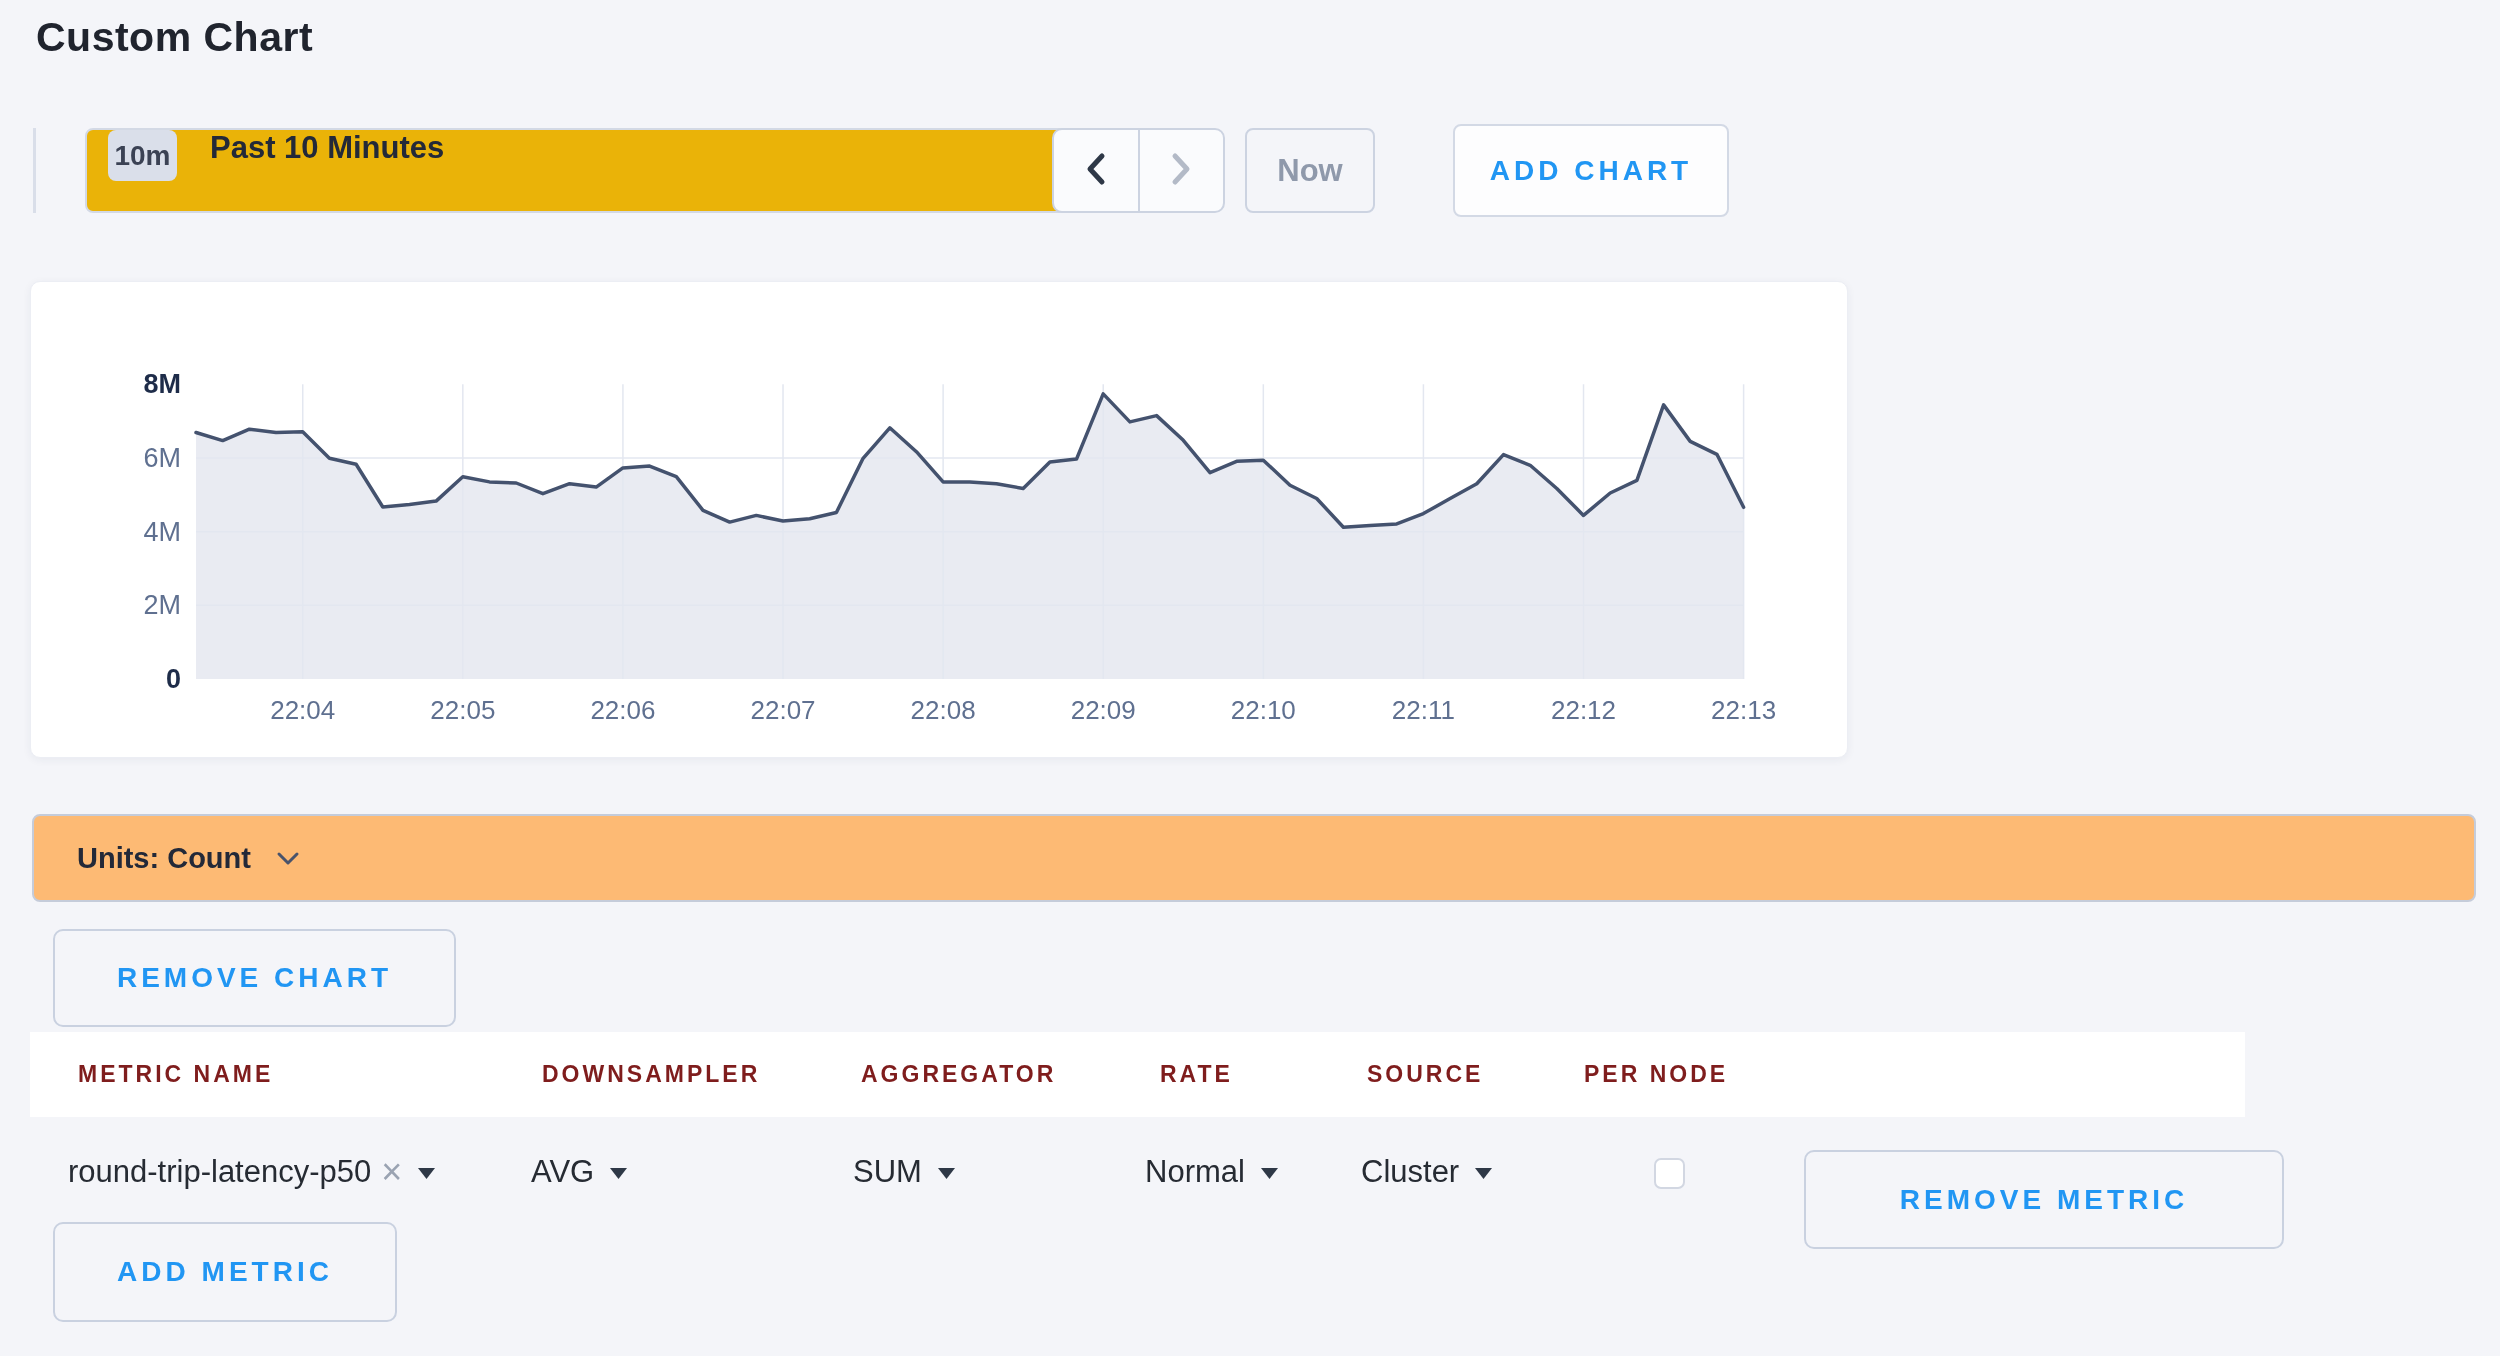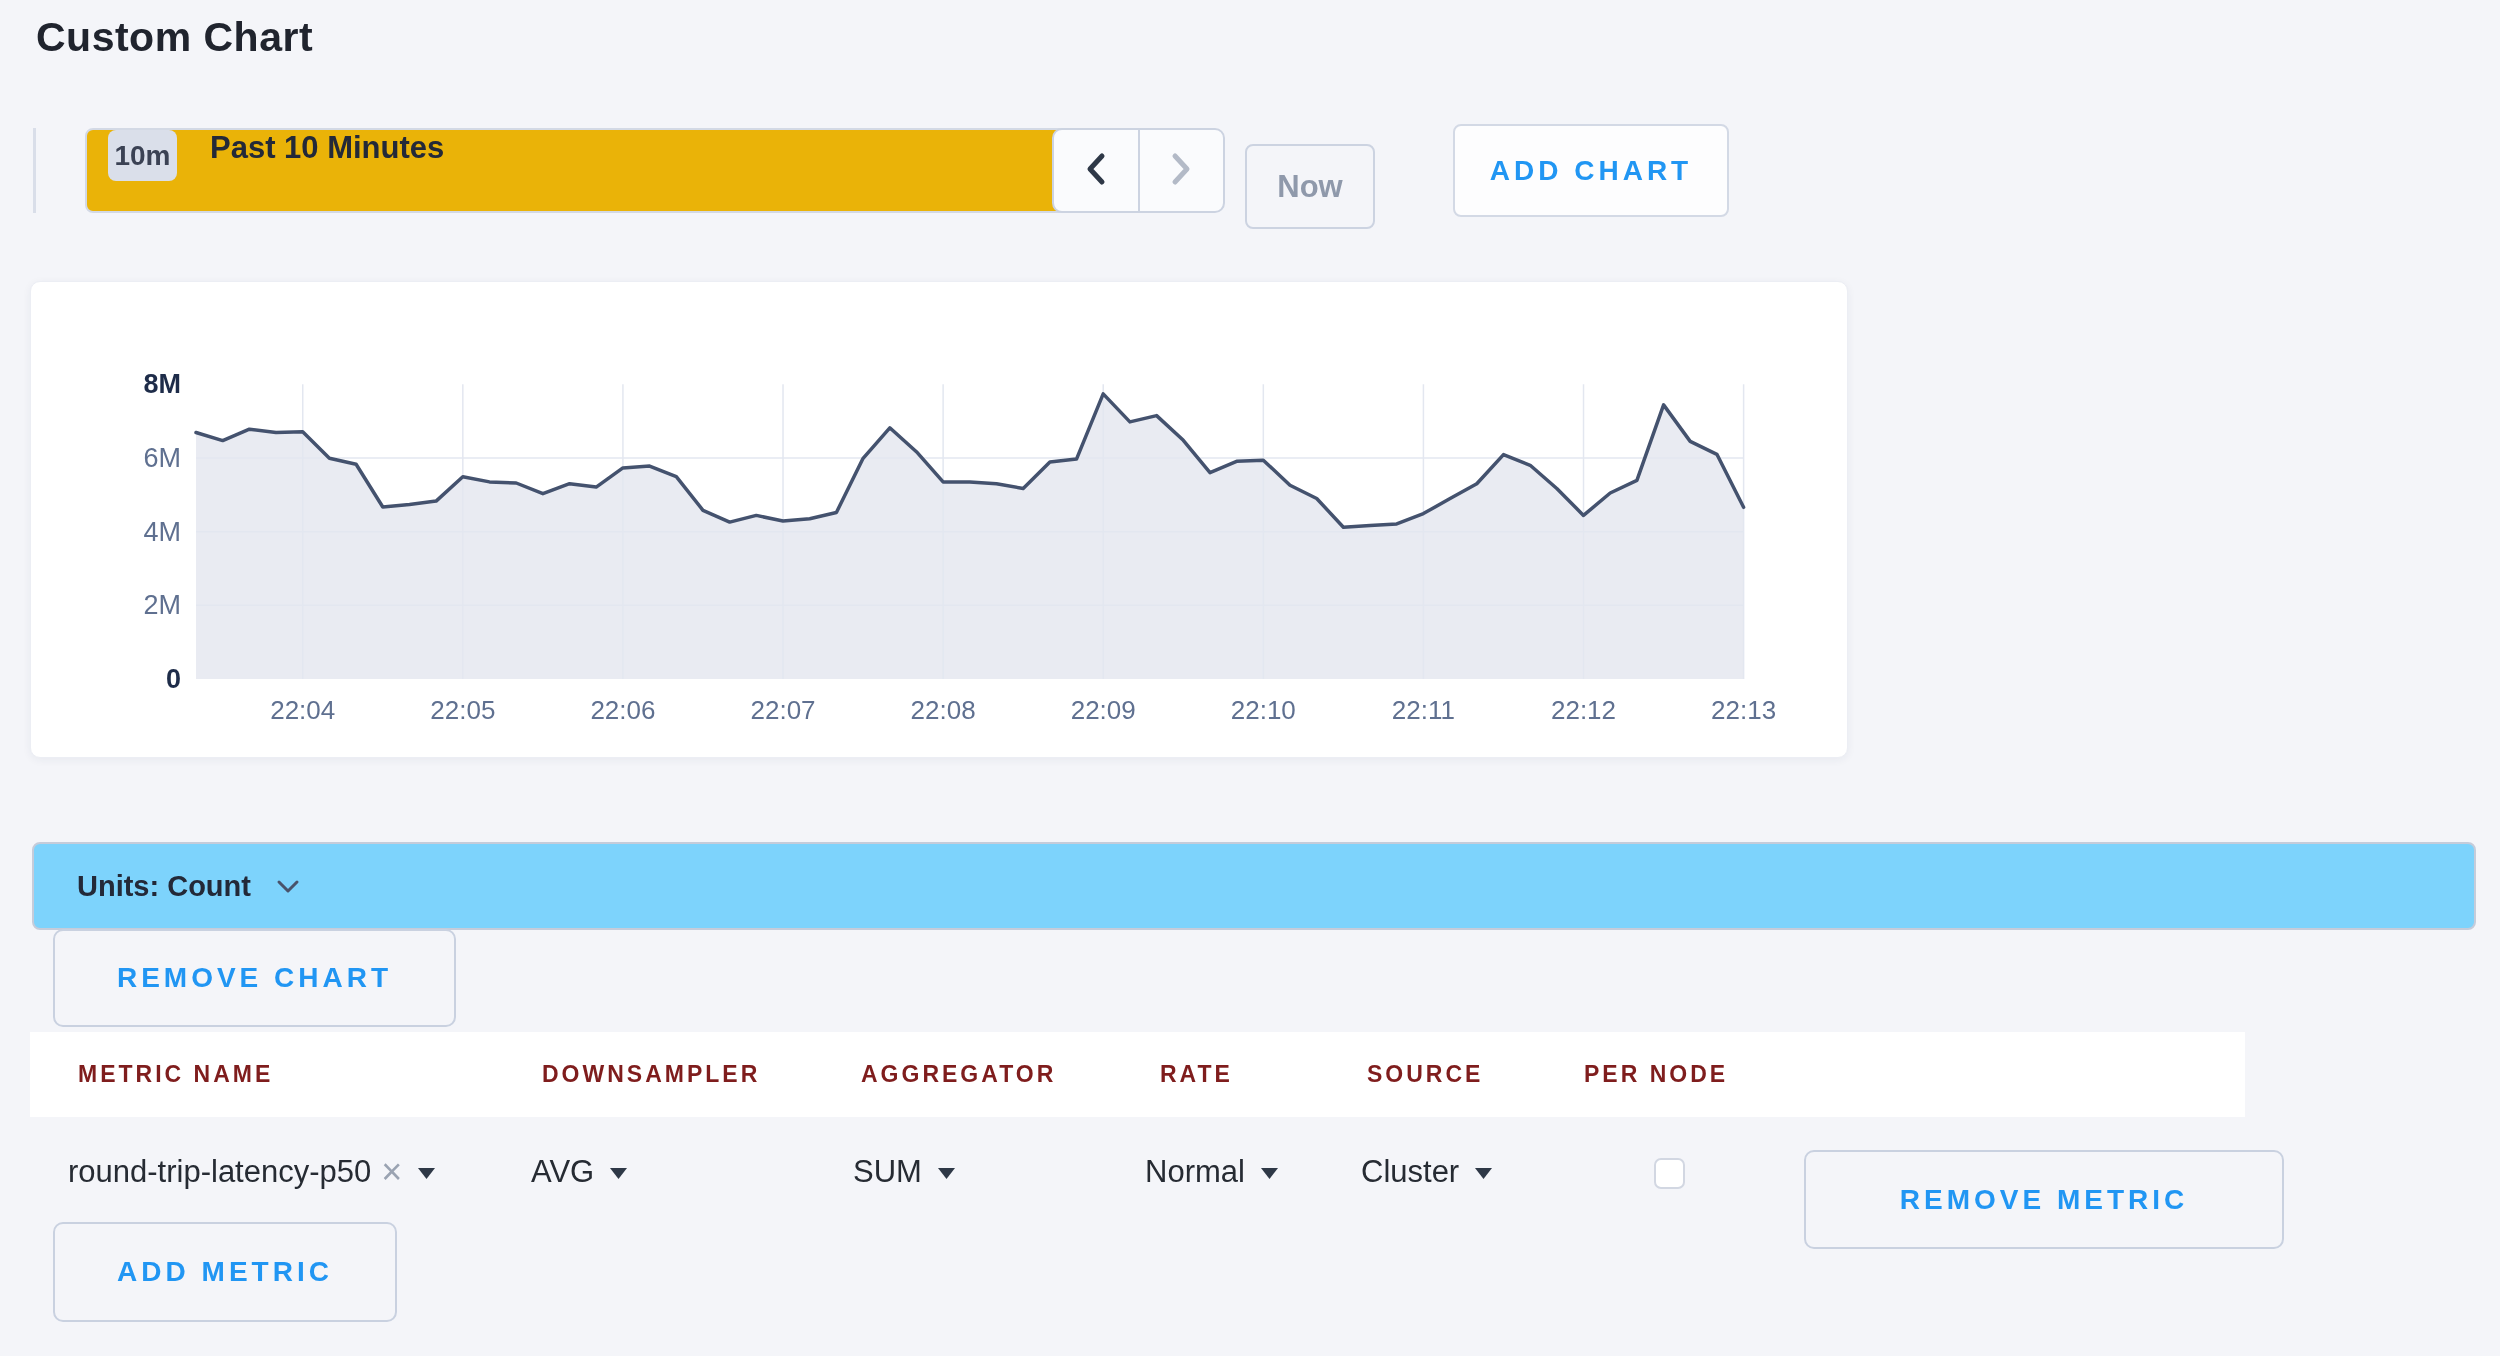--- a/index.html
+++ b/index.html
@@ -13,26 +13,26 @@
   .time-badge{margin-left:21px;width:69px;height:51px;background:#dadfea;border-radius:8px;
       display:flex;align-items:center;justify-content:center;font-size:28px;font-weight:700;color:#3b4254;}
   .time-label{margin-left:33px;font-size:31px;font-weight:700;color:#232938;}
   .time-chevron{position:absolute;right:40px;top:32px;}
   .pager{left:1052px;top:128px;width:173px;height:85px;border:2px solid #ccd3e1;border-radius:10px;
       box-sizing:border-box;display:flex;background:#fafbfd;}
   .pager-cell{flex:1;display:flex;align-items:center;justify-content:center;cursor:pointer;}
   .pager-cell.prev{border-right:2px solid #ccd3e1;}
   .btn{box-sizing:border-box;display:flex;align-items:center;justify-content:center;cursor:pointer;background:transparent;}
   .now-btn{left:1245px;top:128px;width:130px;height:85px;border:2px solid #ccd3e1;border-radius:8px;
-      font-size:31px;font-weight:700;color:#8f99ab;margin-top:16px;}
+      font-size:31px;font-weight:700;color:#8f99ab;}
   .add-chart-btn{left:1453px;top:124px;width:276px;height:93px;background:#fdfdfe;border:2px solid #d3d9e5;
       border-radius:8px;font-size:28px;font-weight:700;letter-spacing:4px;color:#2196f3;}
   .chart-card{left:30px;top:281px;width:1818px;height:477px;background:#fff;border:1px solid #eceef4;
       border-radius:10px;box-shadow:0 2px 8px rgba(40,50,80,.06);box-sizing:border-box;}
-  .units-bar{left:32px;top:842px;width:2444px;height:88px;background:#7dd3fc;border:2px solid #c5ccda;
+  .units-bar{left:32px;top:814px;width:2444px;height:88px;background:#fdba74;border:2px solid #c5ccda;
       border-radius:8px;box-sizing:border-box;display:flex;align-items:center;}
   .units-trigger{margin-left:43px;display:flex;align-items:center;cursor:pointer;}
   .units-label{font-size:29px;font-weight:700;color:#232938;}
   .units-chevron{margin-left:25px;margin-top:6px;}
   .ghost-btn{border:2px solid #c9d1e0;border-radius:10px;font-size:28px;font-weight:700;
       letter-spacing:4px;color:#2196f3;text-align:right;}
   .remove-chart-btn{left:53px;top:929px;width:403px;height:98px;}
   .table-band{left:30px;top:1032px;width:2215px;height:85px;background:#fff;}
   .th{top:1032px;height:85px;display:flex;align-items:center;font-size:23px;font-weight:700;
       letter-spacing:3px;color:#7f1d1d;}

